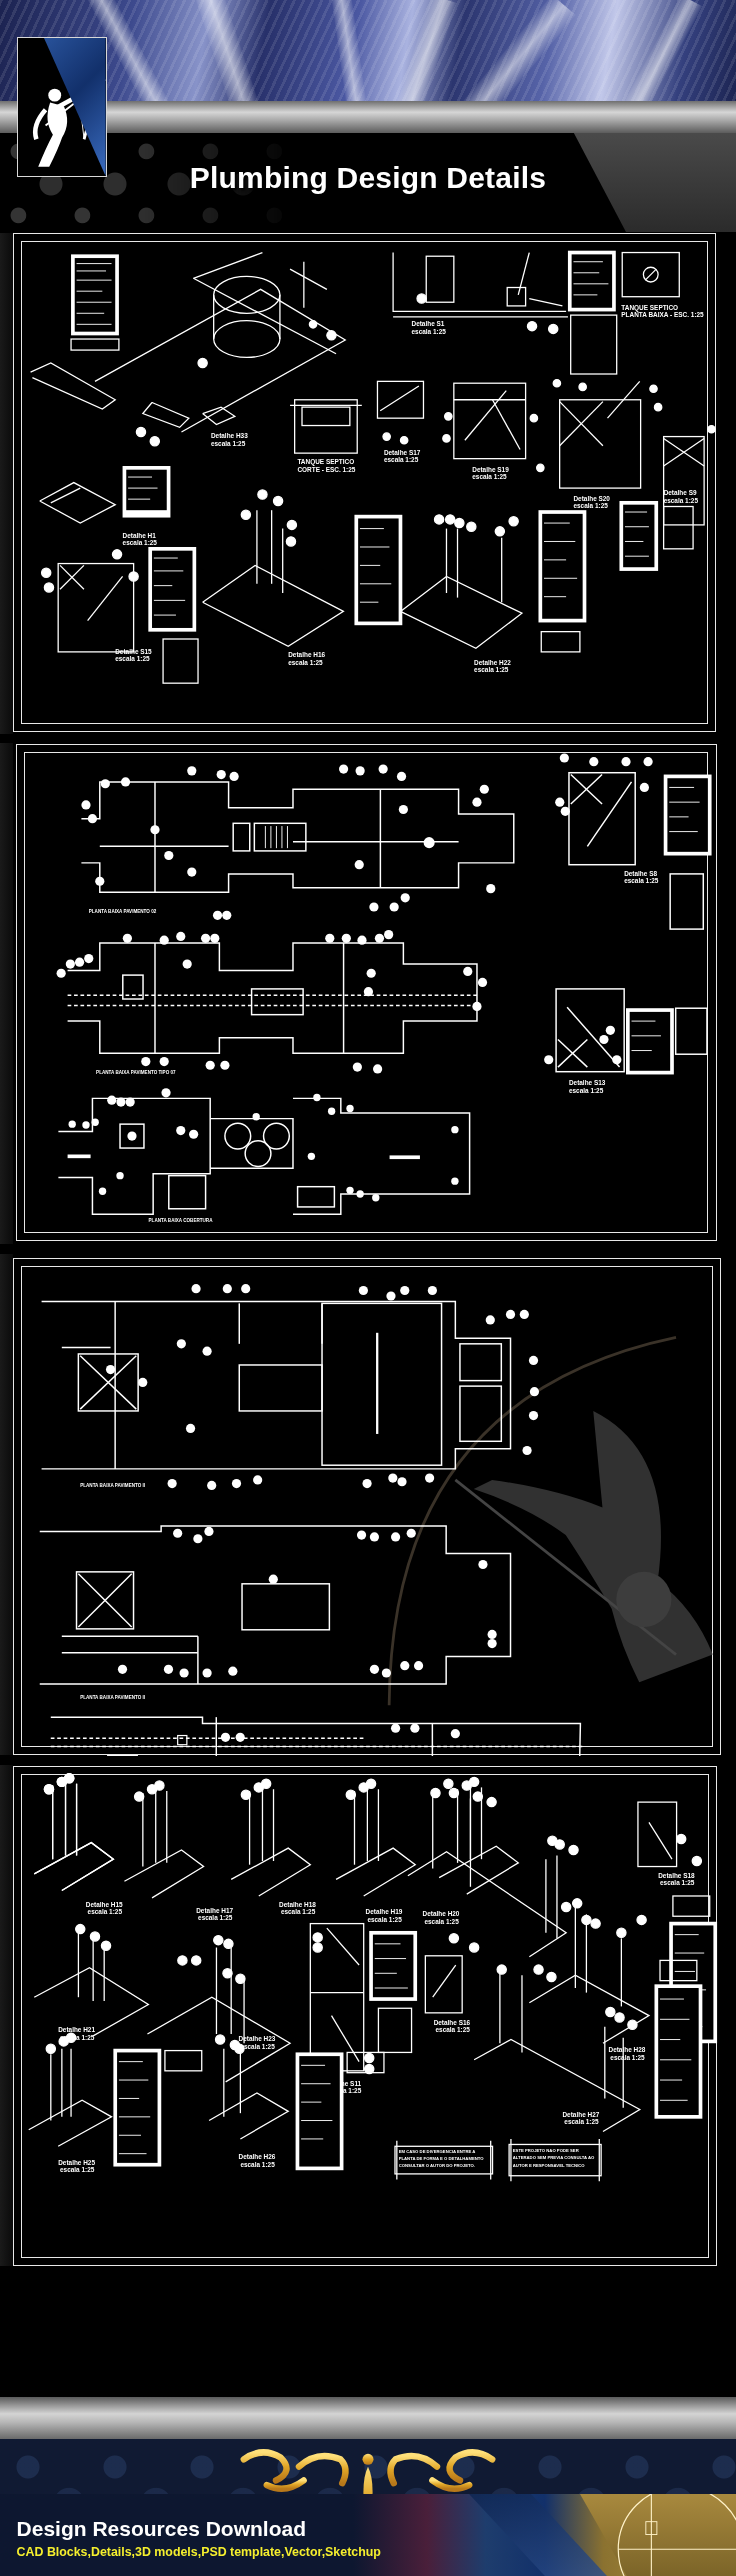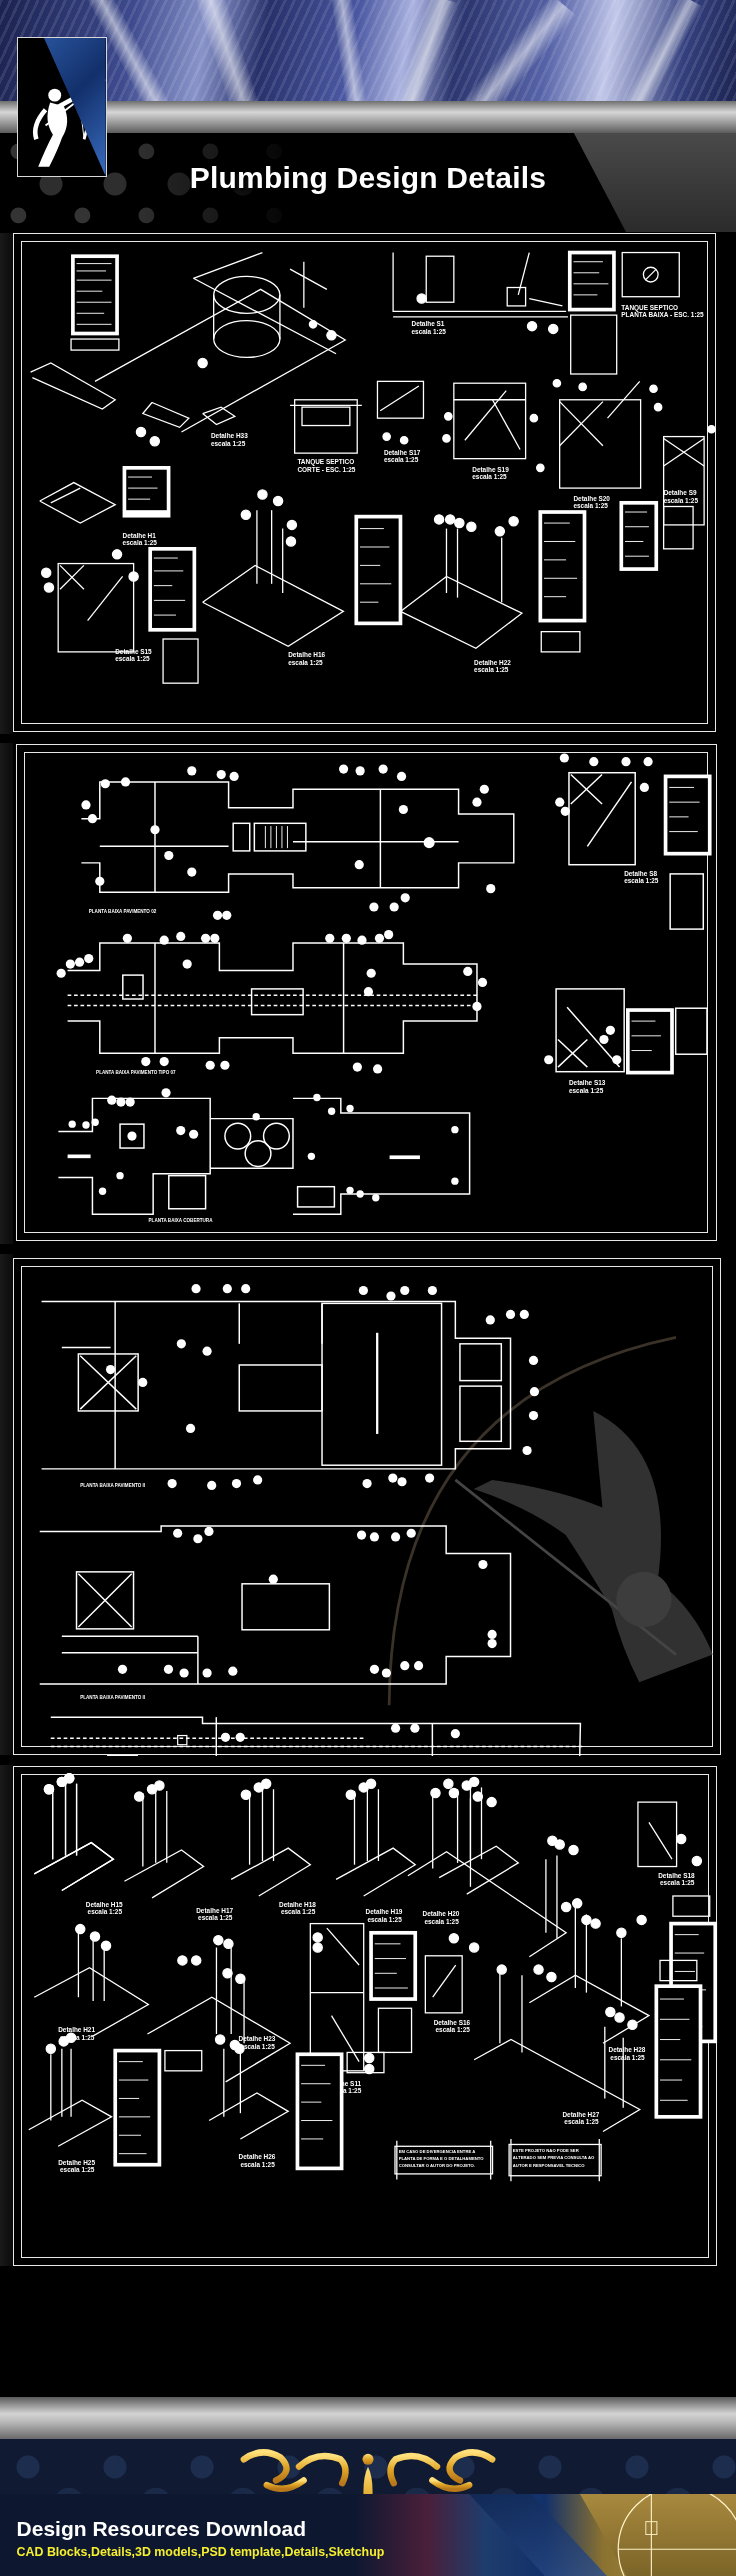--- a/index.html
+++ b/index.html
@@ -862,14 +862,14 @@
   <div class="stripe1"></div>
   <div class="stripe2"></div>
   <svg width="736" height="82" viewBox="0 0 800 89" style="position:absolute;left:0;top:0;">
     <circle cx="740" cy="60" r="68" stroke="#fff2c8" stroke-width="1.3" fill="none"></circle>
     <line x1="672" y1="60" x2="800" y2="60" stroke="#fff2c8" stroke-width="1.2"></line>
     <line x1="708" y1="0" x2="708" y2="89" stroke="#fff2c8" stroke-width="1.2"></line>
     <rect x="702" y="30" width="12" height="14" stroke="#fff2c8" fill="none"></rect>
   </svg>
 </div>
 <div class="ftr-title">Design Resources Download</div>
-<div class="ftr-sub">CAD Blocks,Details,3D models,PSD template,Details,Sketchup</div>
+<div class="ftr-sub">CAD Blocks,Details,3D models,PSD template,Vector,Sketchup</div>
 
 
 </body></html>

